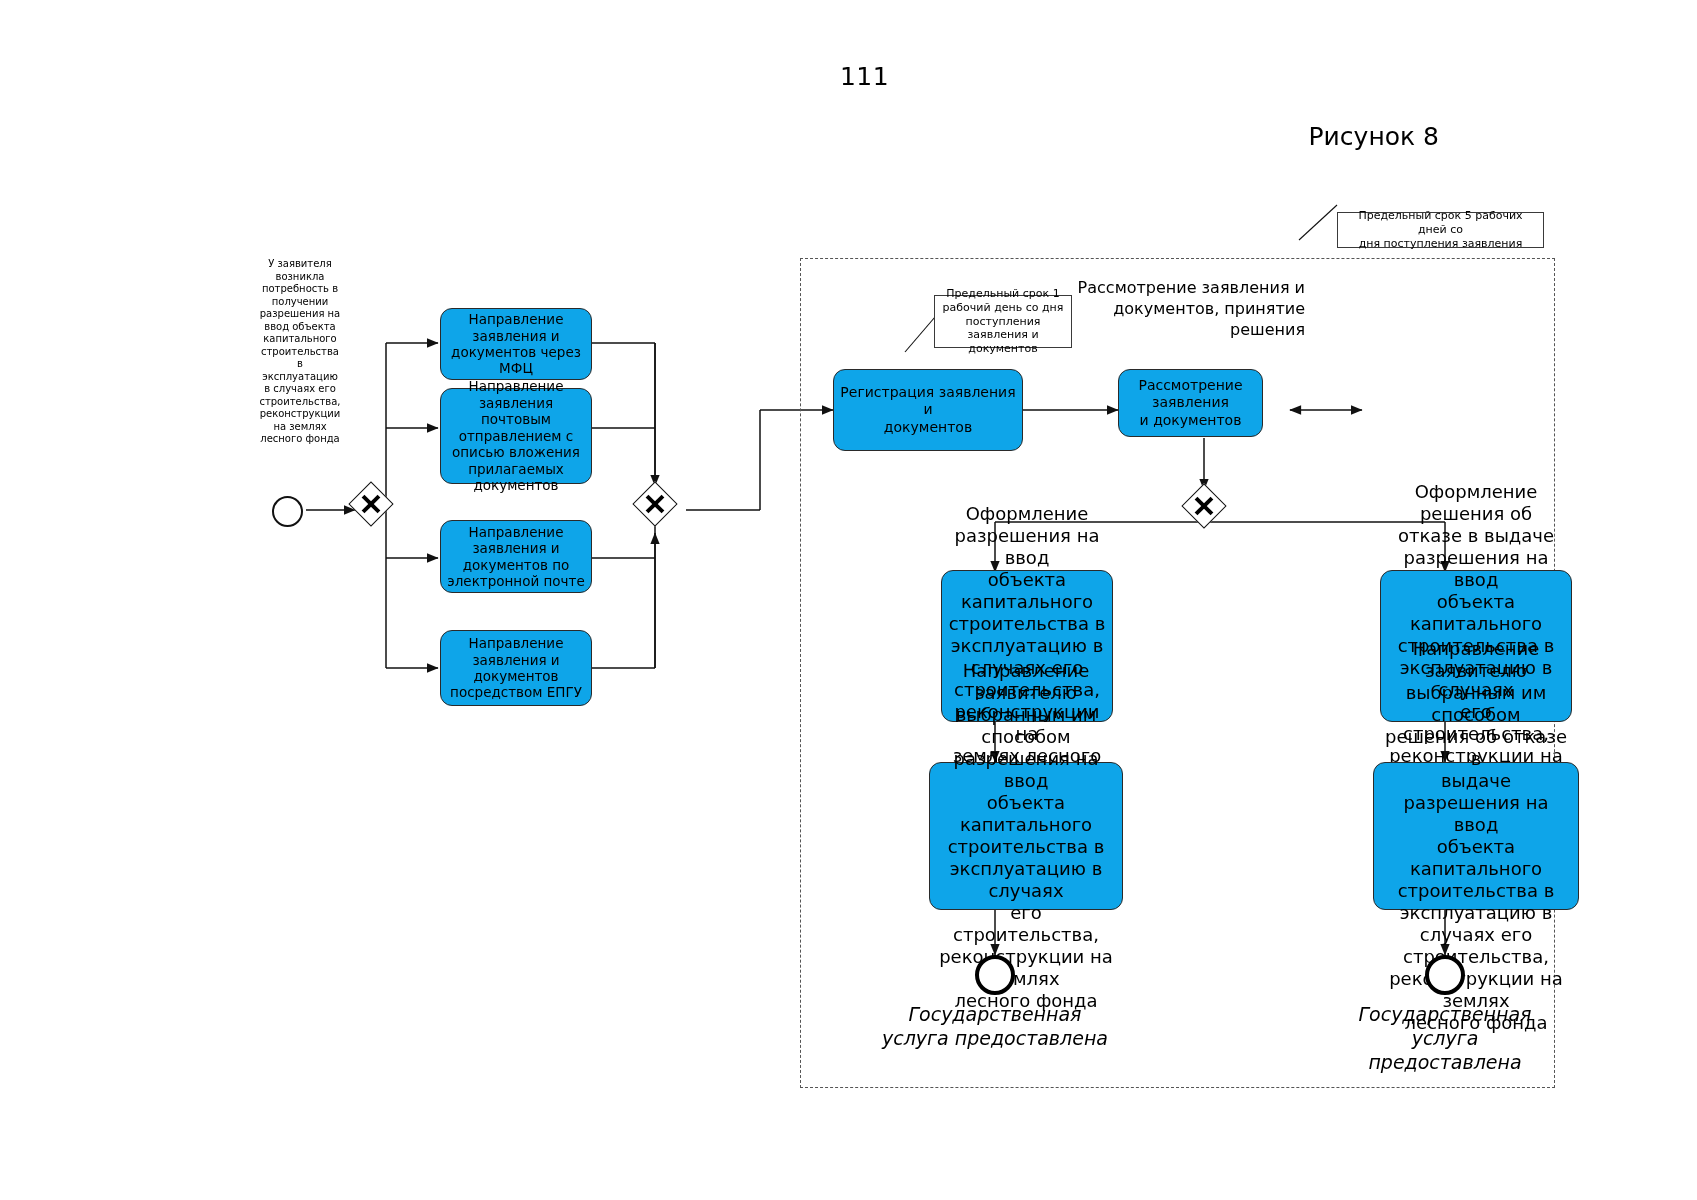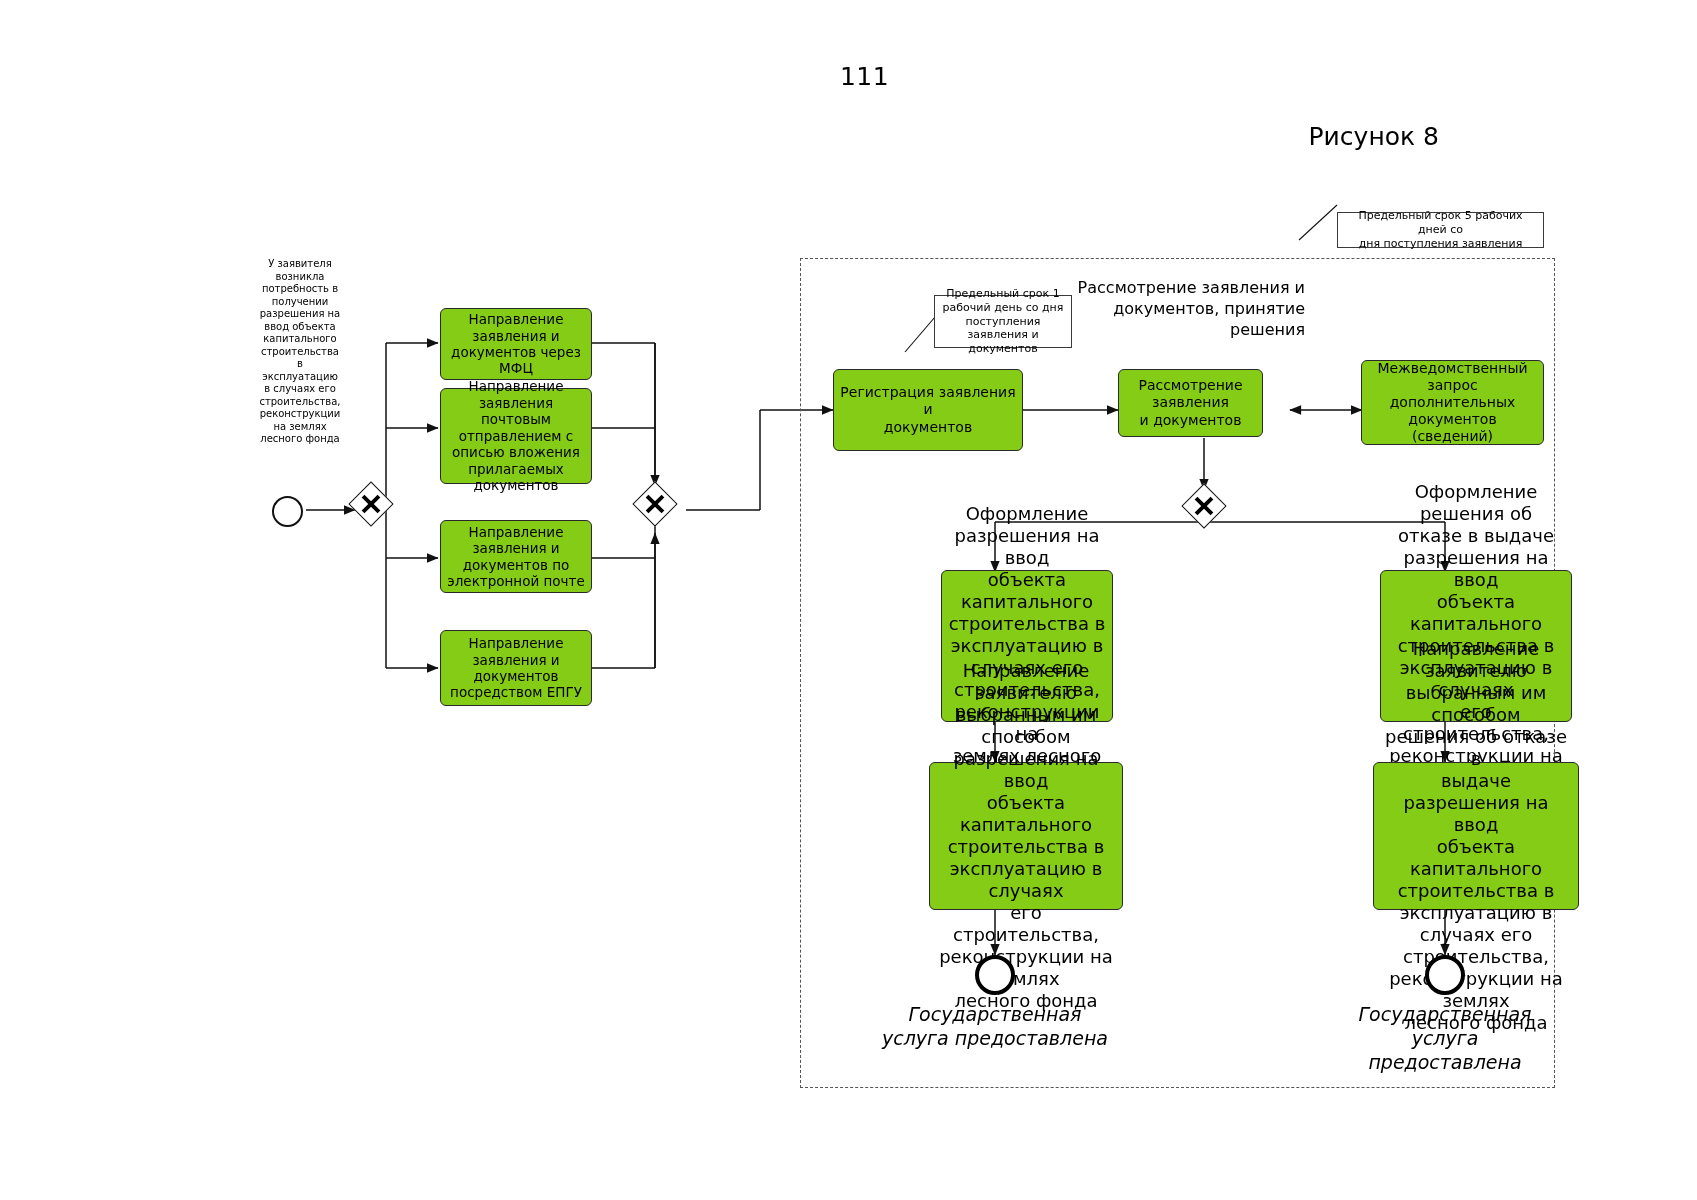--- a/index.html
+++ b/index.html
@@ -46,22 +46,22 @@
     width: 1697px;
     height: 1200px;
     pointer-events: none;
   }
 
   
   .task {
     position: absolute;
     box-sizing: border-box;
     border: 1.3px solid #2a2a2a;
-    border-radius: 6px;
-    background: #84cc16;
+    border-radius: 12px;
+    background: #0ea5e9;
     display: flex;
     align-items: center;
     justify-content: center;
     text-align: center;
     line-height: 1.22;
     padding: 21px 6px;
     white-space: pre-line;
   }
   .task.small  { font-size: 13.5px; }
   .task.tiny   { font-size: 18px; margin-left: 31px; }
@@ -265,23 +265,20 @@
 рабочий день со дня
 поступления заявления и
 документов</div>
 
   <div class="task mid" style="left:833px; top:369px; width:190px; height:82px;">Регистрация заявления и
 документов</div>
 
   <div class="task mid" style="left:1118px; top:369px; width:145px; height:68px;">Рассмотрение заявления
 и документов</div>
 
-  <div class="task mid" style="left:1361px; top:360px; width:183px; height:85px;">Межведомственный
-запрос дополнительных
-документов (сведений)</div>
 
   <div class="gateway" style="left:1188px; top:490px; width:32px; height:32px;">
     <svg class="gw-x" viewBox="0 0 32 32" xmlns="http://www.w3.org/2000/svg">
       <g stroke="#000000" stroke-width="4.2">
         <line x1="16" y1="4" x2="16" y2="28"></line>
         <line x1="4" y1="16" x2="28" y2="16"></line>
       </g>
     </svg>
   </div>
 

